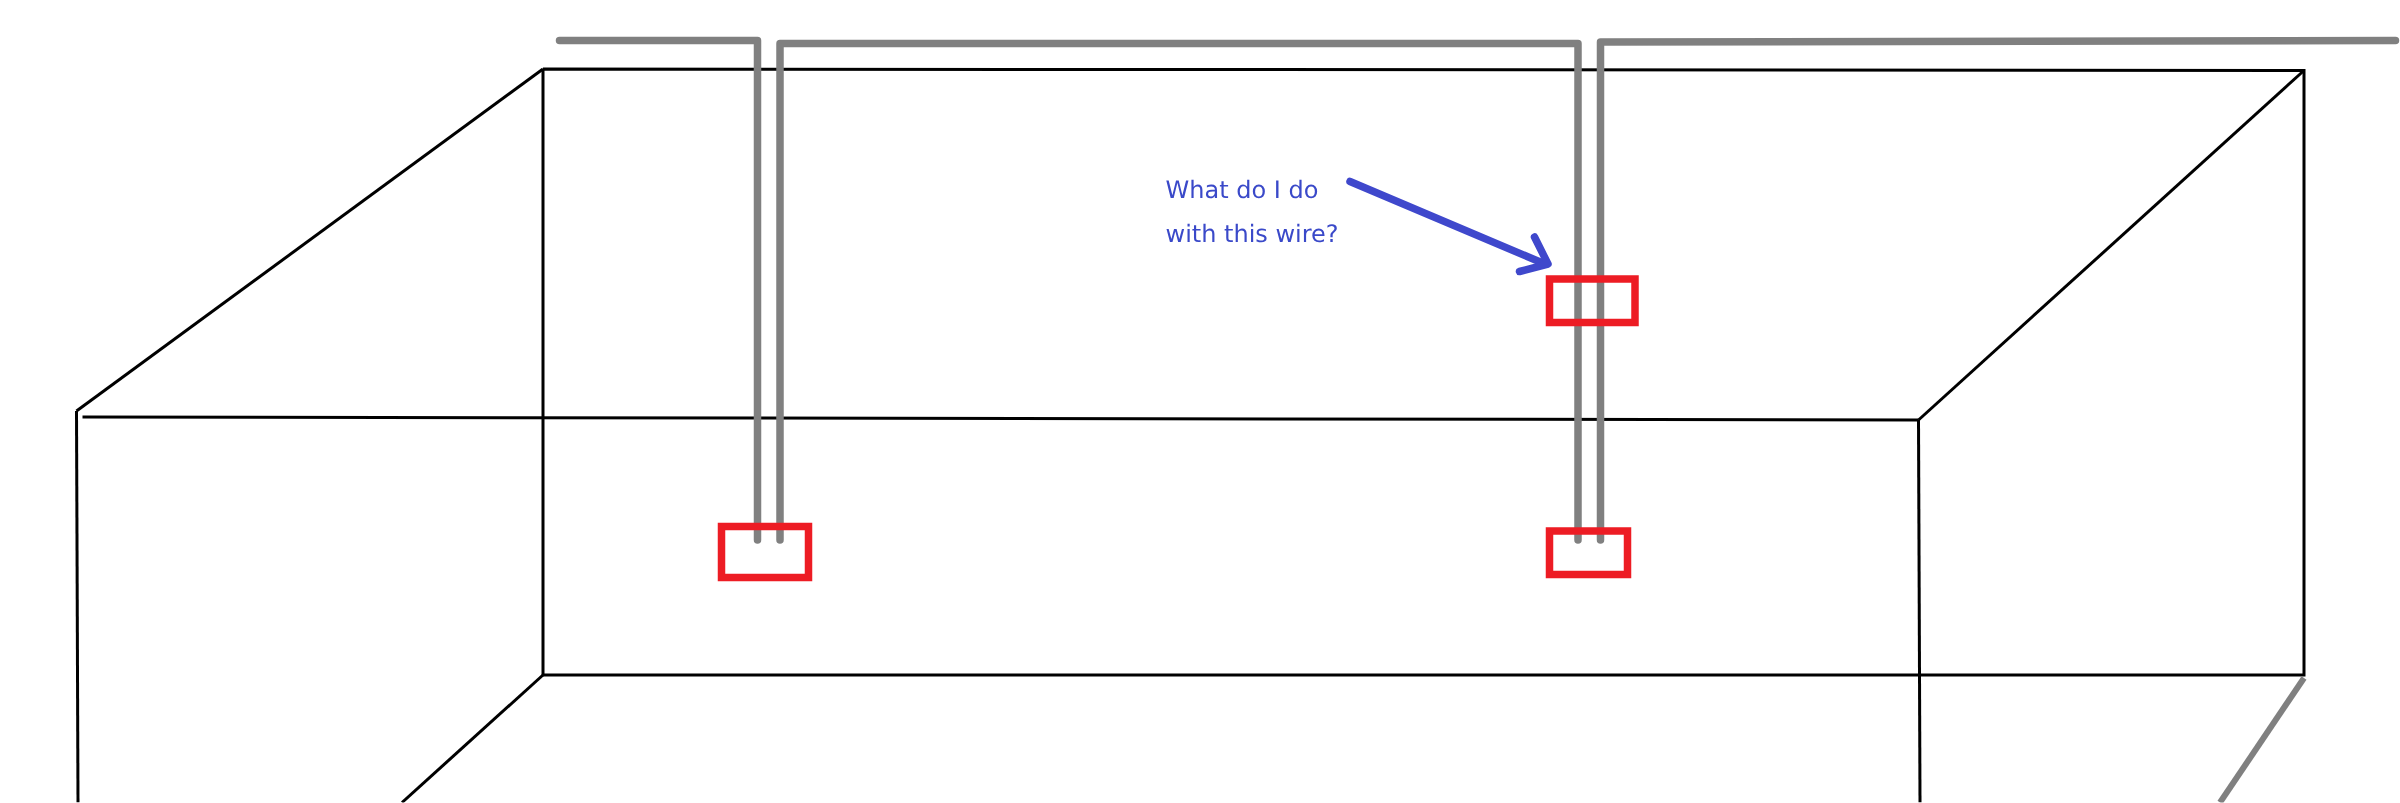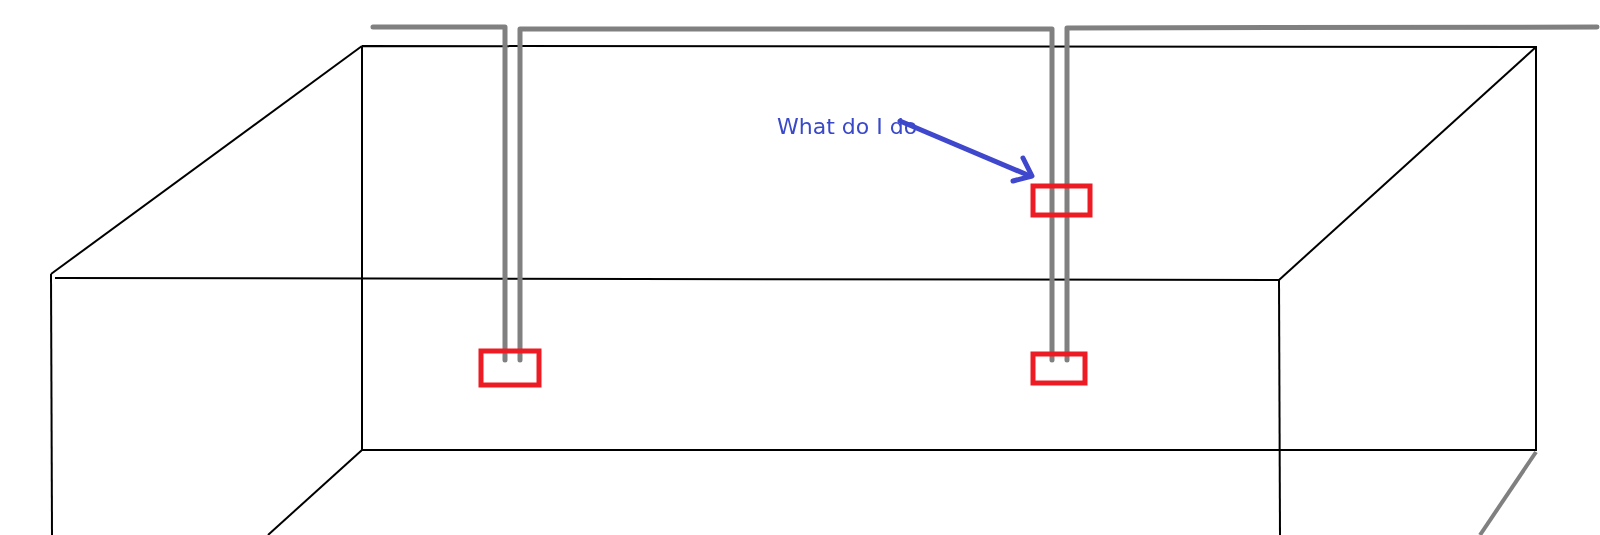--- a/index.html
+++ b/index.html
@@ -2,21 +2,21 @@
 <html><head>
   <meta charset="utf-8">
   <style>
     html, body { margin: 0; padding: 0; background: #ffffff; }
     body { width: 1600px; height: 535px; overflow: hidden; position: relative; font-family: "DejaVu Sans", sans-serif; }
     svg { position: absolute; left: 0; top: 0; }
     .annot {
       position: absolute;
       left: 777px; top: 112px;
       font-family: "DejaVu Sans", sans-serif;
-      font-size: 22px;
+      font-size: 16px;
       line-height: 29px;
       color: #3a49c9;
     }
   </style>
 </head>
 <body>
 
 <div>
 <svg width="1600" height="535" viewBox="0 0 1600 535">
 
@@ -55,14 +55,15 @@
   </g>
 
   <g stroke="#3f48cc" stroke-width="5" fill="none" stroke-linecap="round" stroke-linejoin="round">
     <line x1="900" y1="121" x2="1030" y2="176"></line>
     <polyline points="1023,158 1032,176 1013,181"></polyline>
   </g>
 </svg>
 
 <div class="annot">
   <div>What do I do</div>
+  <div>with this wire?</div>
 </div>
 </div>
 
 </body></html>

